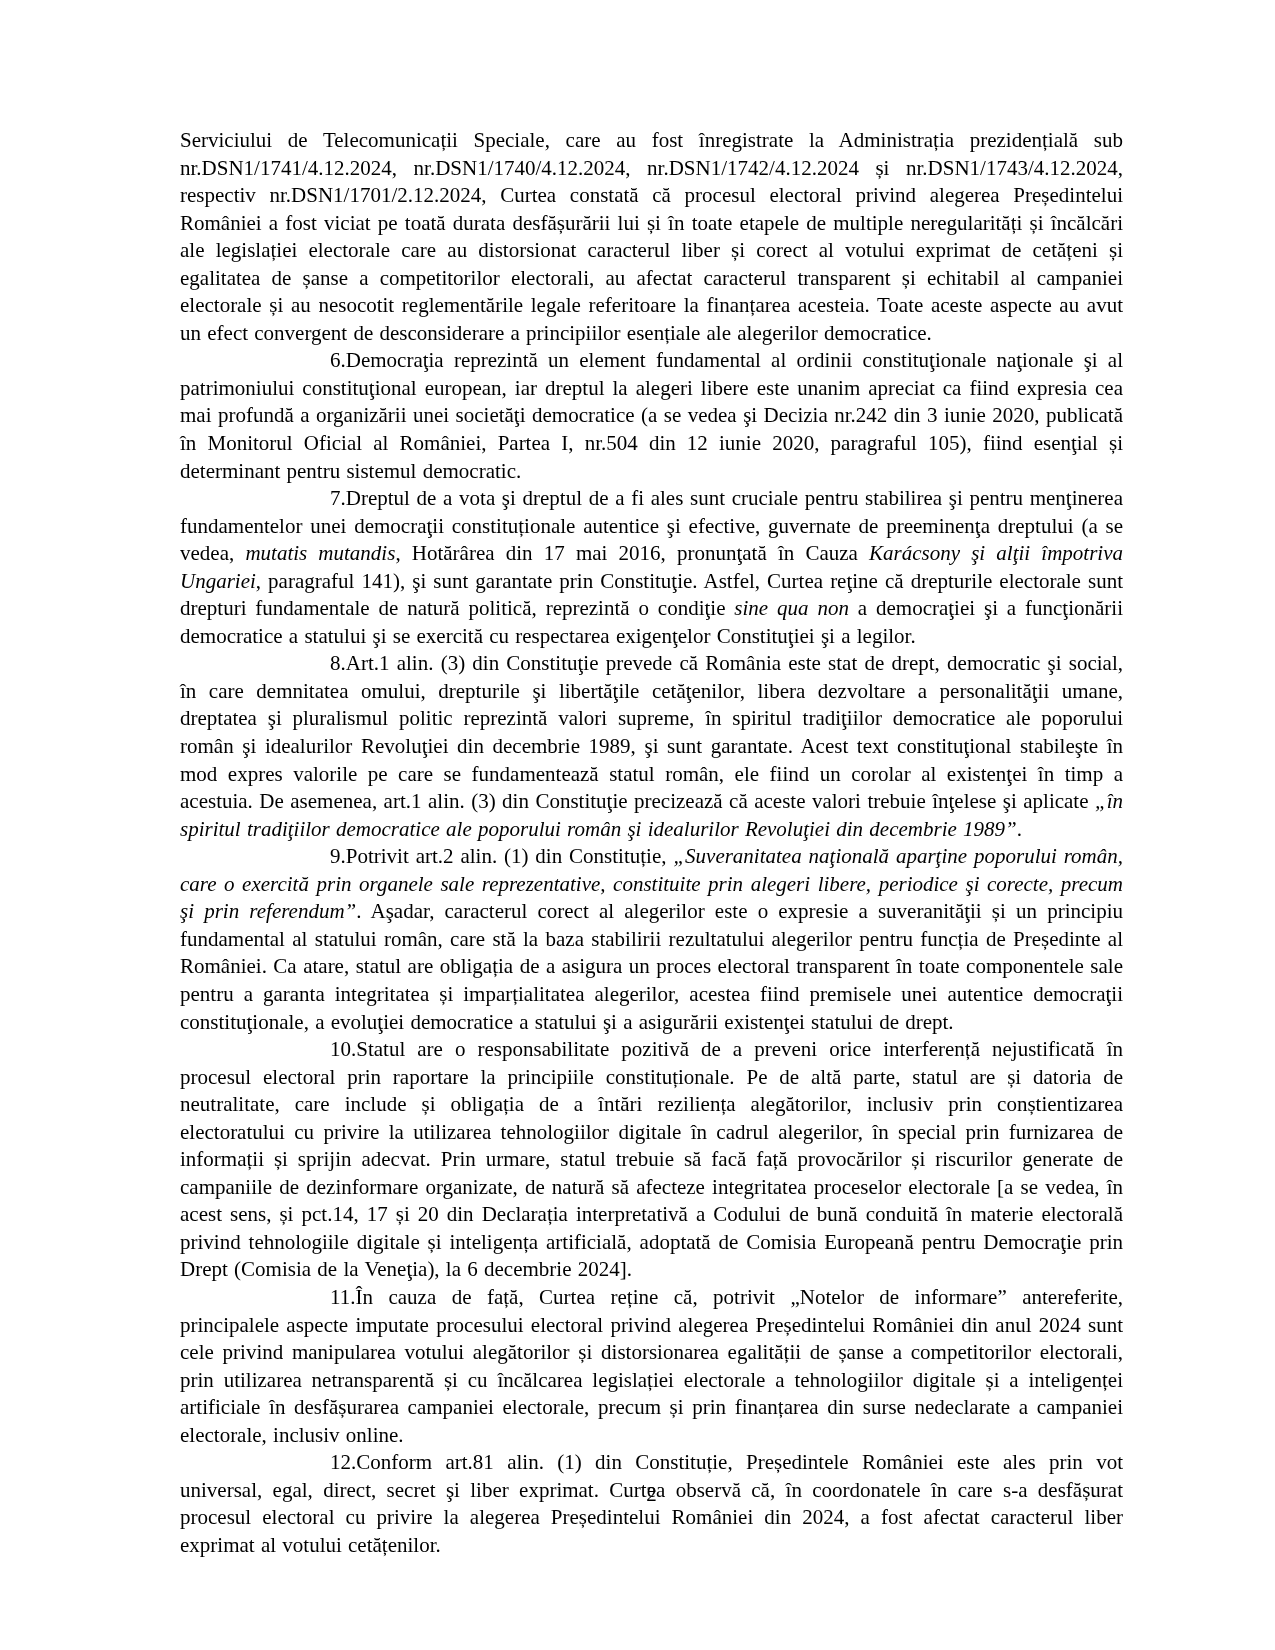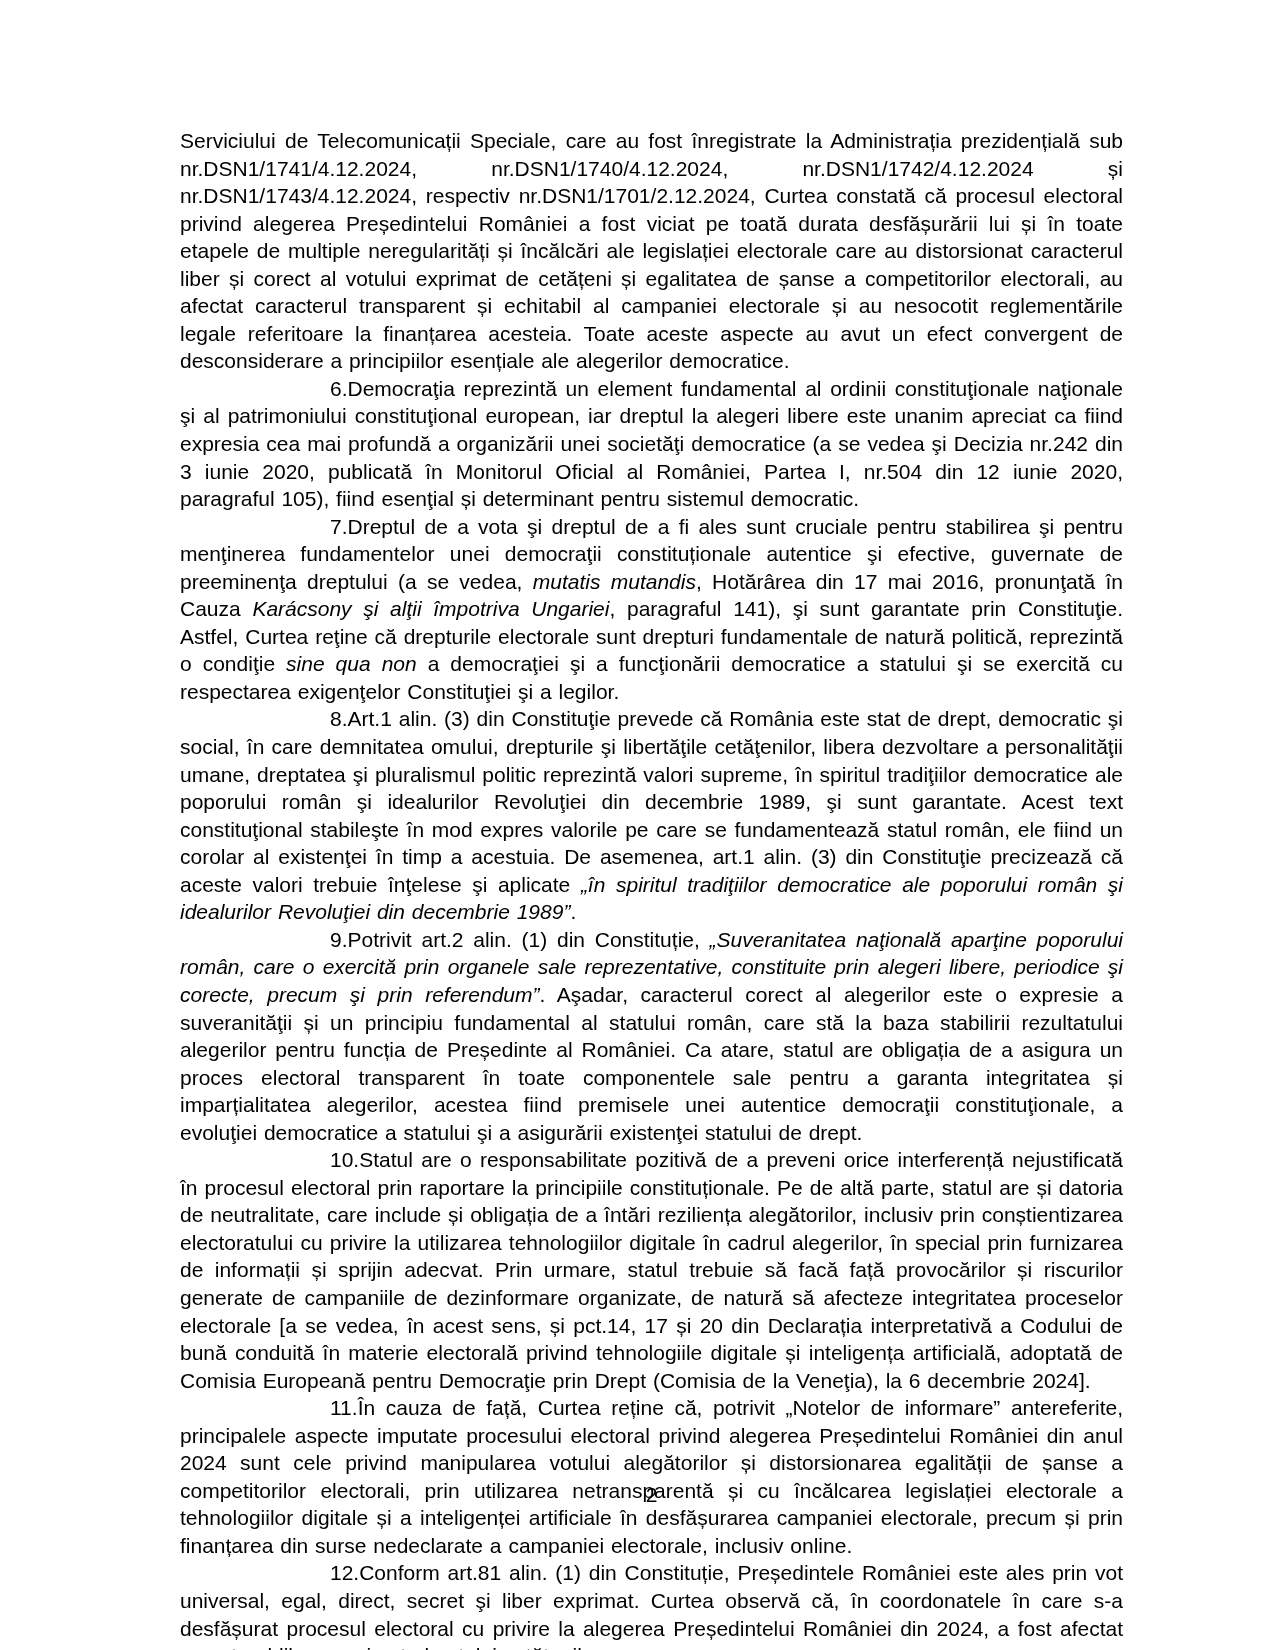--- a/index.html
+++ b/index.html
@@ -5,21 +5,21 @@
   html, body {
     margin: 0;
     padding: 0;
     background: #ffffff;
   }
   .doc-page {
     position: relative;
     width: 1195px;
     height: 1650px;
     background: #ffffff;
-    font-family: Liberation Sans, sans-serif;
+    font-family: Liberation Serif, serif;
     color: #000000;
     overflow: hidden;
   }
   .doc-content {
     position: absolute;
     left: 180px;
     top: 127px;
     width: 943px;
   }
   p.para {

